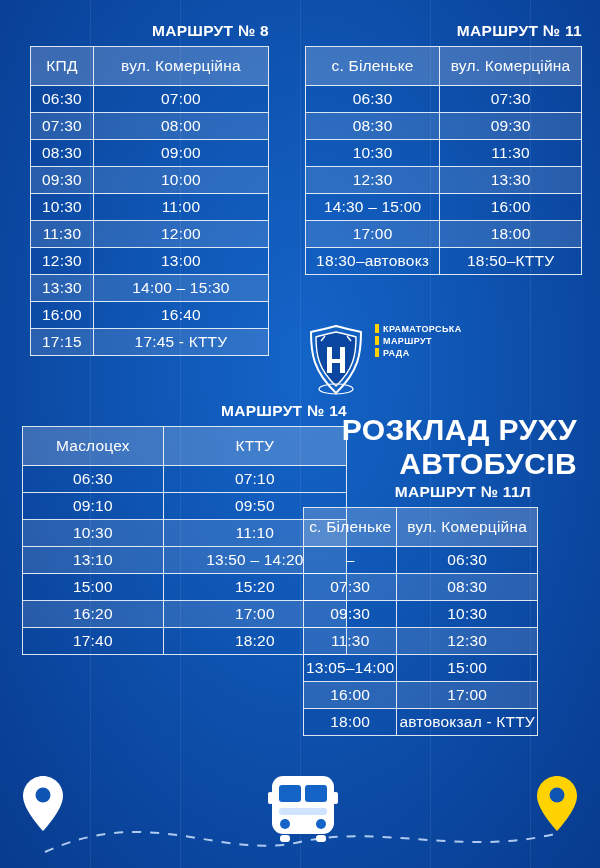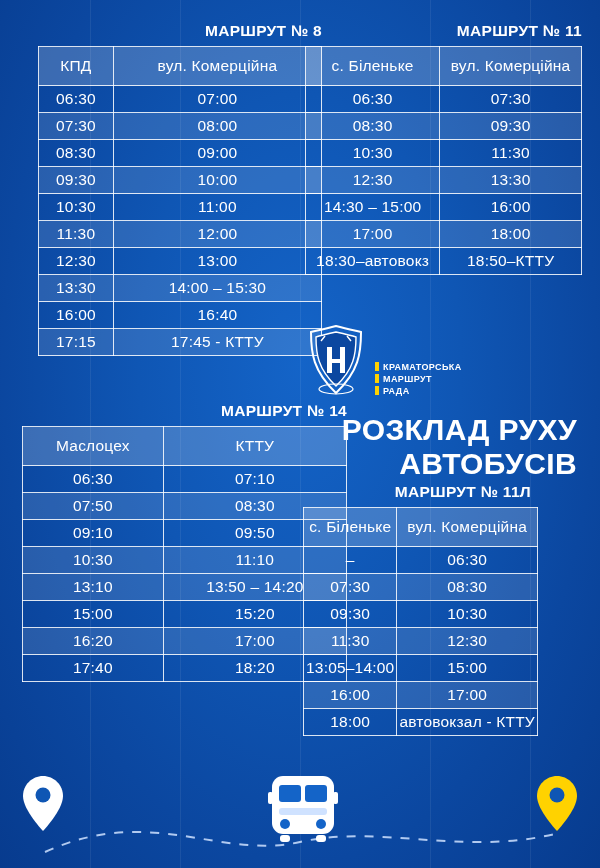--- a/index.html
+++ b/index.html
@@ -30,27 +30,27 @@
   }
   .sched th{font-size:15.5px;padding:10px 2px;}
   .sched tr.alt td{background:rgba(255,255,255,.12);}
   .sched tr.hdr th{background:rgba(255,255,255,.20);}
   .route-title{
     font-size:15.5px;font-weight:bold;text-align:right;
     margin:0 0 6px 0;letter-spacing:.3px;
   }
 
   
-  #block-r8{position:absolute;left:38px;top:22px;width:284px;}
+  #block-r8{position:absolute;left:30px;top:22px;width:239px;}
   #block-r11{position:absolute;left:305px;top:22px;width:277px;}
   #block-r14{position:absolute;left:22px;top:402px;width:325px;}
   #block-r11l{position:absolute;left:303px;top:483px;width:228px;}
 
   
-  #emblem-area{position:absolute;left:305px;top:323px;width:272px;display:flex;align-items:flex-end;gap:8px;}
+  #emblem-area{position:absolute;left:305px;top:323px;width:272px;display:flex;align-items:flex-start;gap:8px;}
   .crest{
     width:62px;height:74px;position:relative;flex:0 0 auto;
   }
   .crest svg{display:block;}
   .crest-text{font-size:9px;line-height:1.35;font-weight:bold;letter-spacing:.4px;}
   .crest-text .bar{display:inline-block;width:4px;height:9px;background:#ffd200;margin-right:4px;vertical-align:-1px;}
   .crest-text .bar2{display:inline-block;width:4px;height:9px;background:#ffd200;margin-right:4px;vertical-align:-1px;}
 
   #main-heading{
     position:absolute;left:305px;top:413px;width:272px;
@@ -202,24 +202,20 @@
         <tr class="hdr">
           <th>Маслоцех</th>
           <th>КТТУ</th>
         </tr>
       </thead>
       <tbody>
         <tr>
             <td>06:30</td>
             <td>07:10</td>
           </tr>
-        <tr class="alt">
-            <td>07:50</td>
-            <td>08:30</td>
-          </tr>
         <tr>
             <td>09:10</td>
             <td>09:50</td>
           </tr>
         <tr class="alt">
             <td>10:30</td>
             <td>11:10</td>
           </tr>
         <tr class="alt">
             <td>13:10</td>

